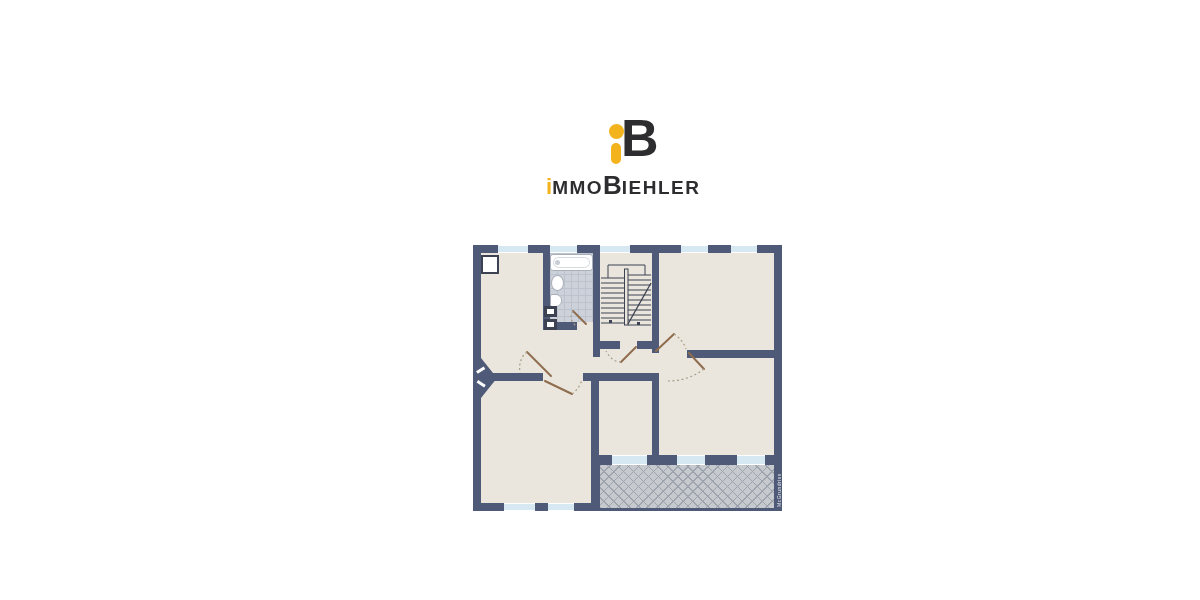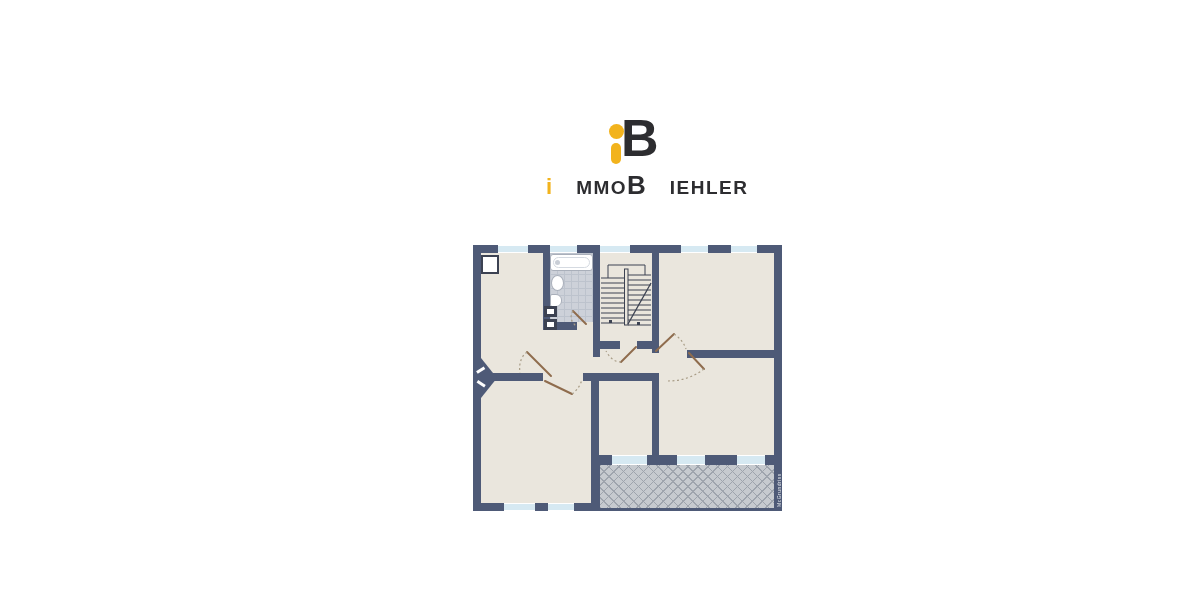--- a/index.html
+++ b/index.html
@@ -17,21 +17,21 @@
   .logo{position:absolute;left:0;top:0;width:1200px;height:230px;}
   .mono-dot{position:absolute;left:609px;top:124px;width:15px;height:15px;
     border-radius:50%;background:var(--yellow);}
   .mono-stem{position:absolute;left:611px;top:143px;width:10px;height:21px;
     border-radius:5px;background:var(--yellow);}
   .mono-b{position:absolute;left:621px;top:112px;font-size:52px;line-height:52px;
     font-weight:bold;color:var(--dark);letter-spacing:-1px;}
   .wordmark{position:absolute;left:546px;top:170px;width:200px;display:flex;
     align-items:baseline;white-space:nowrap;}
   .w-i{font-size:22px;font-weight:bold;color:var(--yellow);}
-  .w-sc{font-size:19px;font-weight:bold;color:var(--dark);letter-spacing:1.5px;padding-left:24px;}
+  .w-sc{font-size:19px;font-weight:bold;color:var(--dark);letter-spacing:1.5px;}
   .w-b{font-size:26px;font-weight:bold;color:var(--dark);}
 
   
   .plan{position:absolute;left:473px;top:245px;width:309px;height:266px;}
   .wall{position:absolute;background:var(--wall);}
   .win{position:absolute;background:
     linear-gradient(#fff 0 1px, var(--window) 1px calc(100% - 1px), #fff calc(100% - 1px) 100%);}
   .floorarea{position:absolute;background:var(--floor);}
   .tiles{position:absolute;background-color:var(--tile);
     background-image:linear-gradient(var(--tileLine) 1px, transparent 1px),

